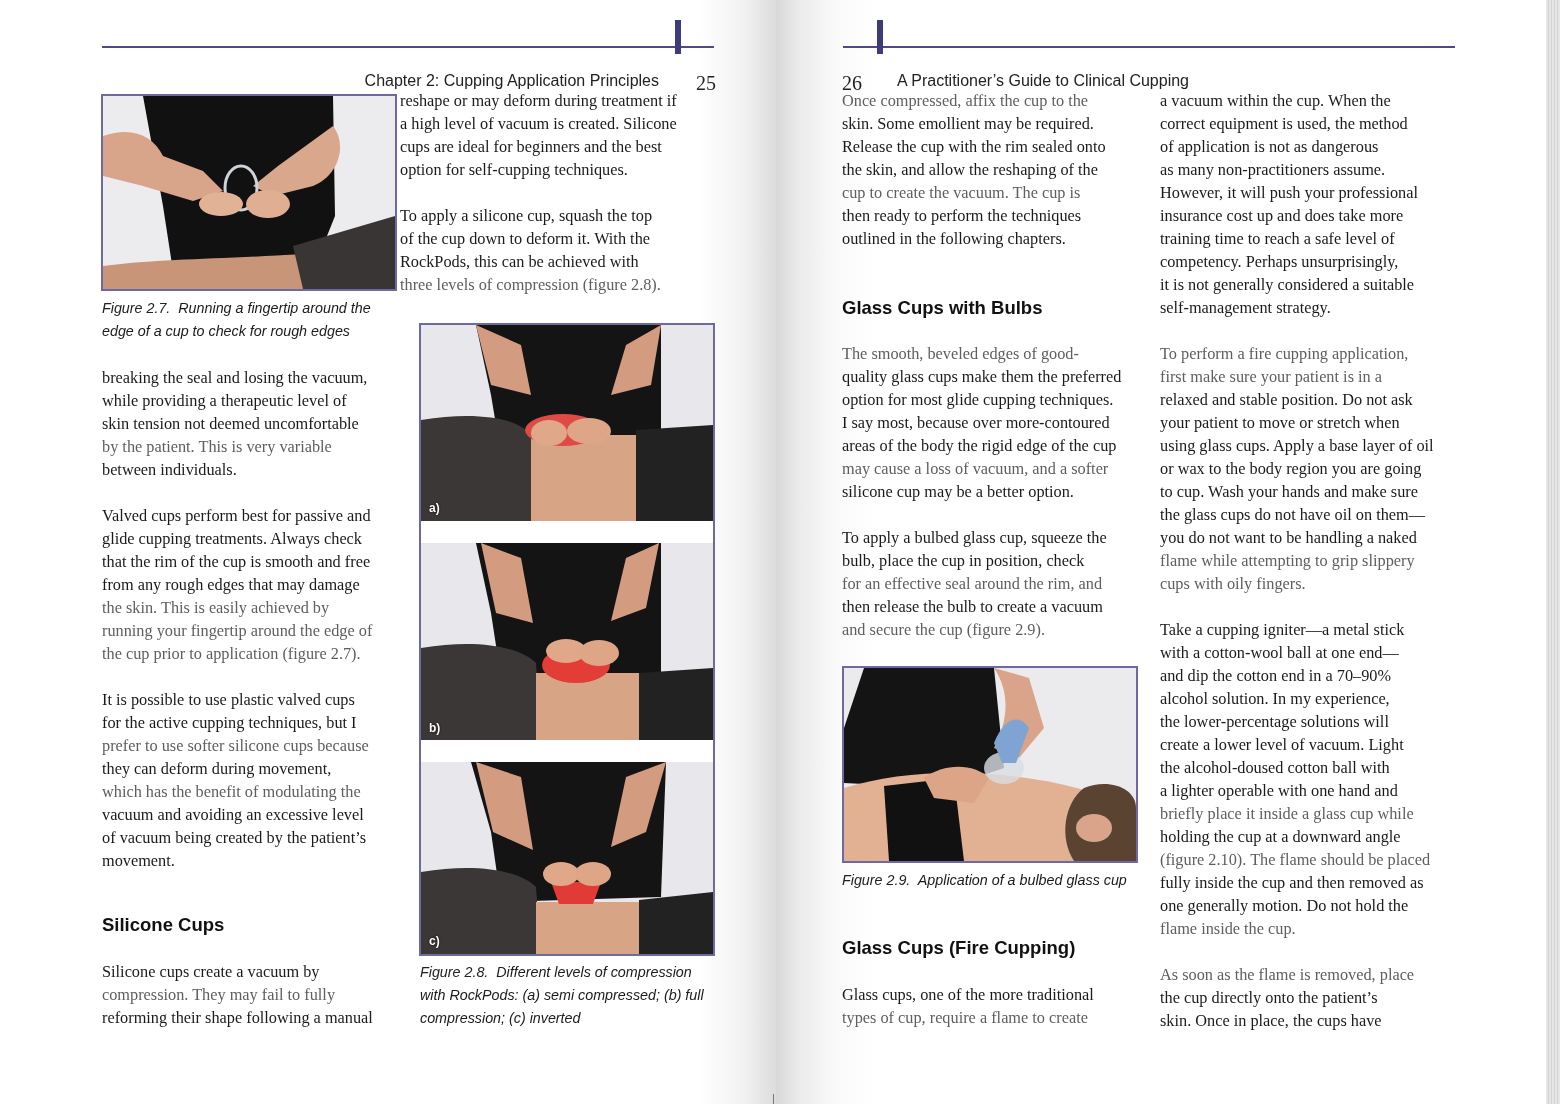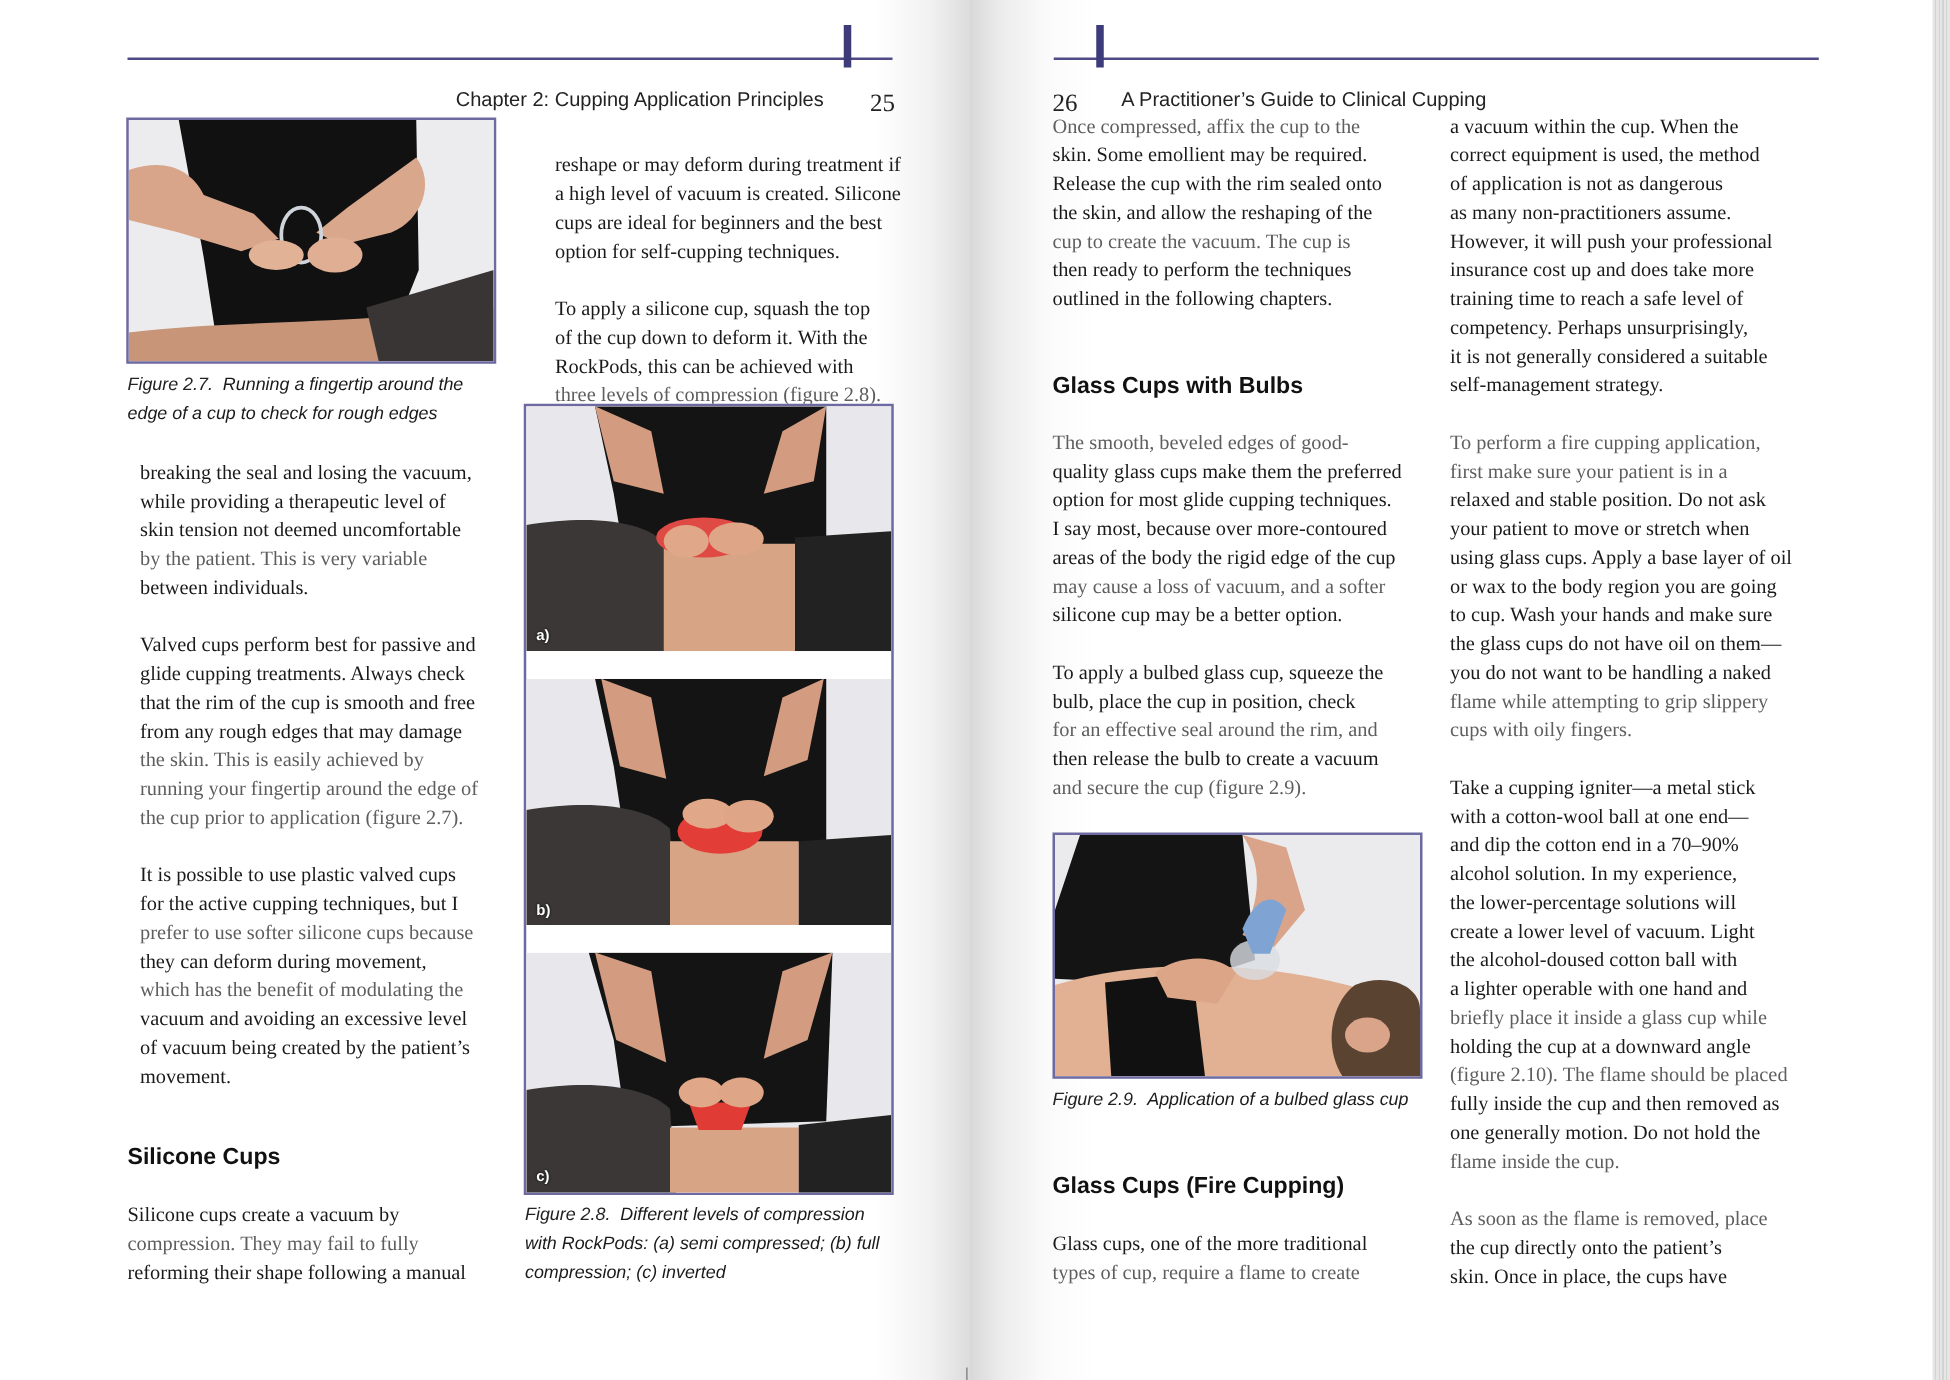--- a/index.html
+++ b/index.html
@@ -65,21 +65,21 @@
       <path d="M0 170 C80 160 150 165 292 150 L292 193 L0 193 Z" fill="#c89578"></path>
       <path d="M190 150 L292 120 L292 193 L200 193 Z" fill="#3a3535"></path>
     </svg>
   </div>
   <div class="caption" style="left:102px;top:297px;width:300px;">
     <span class="fig-no">Figure 2.7.</span>&nbsp;
     <span>Running a fingertip around the</span><br>
     <span>edge of a cup to check for rough edges</span>
   </div>
 
-  <div class="col" style="left:112px;top:366px;width:305px;">
+  <div class="col" style="left:102px;top:366px;width:305px;">
     <p>
       <span class="line">breaking the seal and losing the vacuum,</span>
       <span class="line">while providing a therapeutic level of</span>
       <span class="line">skin tension not deemed uncomfortable</span>
       <span class="line faint">by the patient. This is very variable</span>
       <span class="line">between individuals.</span>
     </p>
     <p>
       <span class="line">Valved cups perform best for passive and</span>
       <span class="line">glide cupping treatments. Always check</span>
@@ -102,21 +102,21 @@
   </div>
   <h2 class="sec" style="left:102px;top:913px;">Silicone Cups</h2>
   <div class="col" style="left:102px;top:960px;width:305px;">
     <p>
       <span class="line">Silicone cups create a vacuum by</span>
       <span class="line faint">compression. They may fail to fully</span>
       <span class="line">reforming their shape following a manual</span>
     </p>
   </div>
 
-  <div class="col" style="left:444px;top:89px;width:300px;margin-top:31px;">
+  <div class="col" style="left:400px;top:89px;width:300px;">
     <p>
       <span class="line">reshape or may deform during treatment if</span>
       <span class="line">a high level of vacuum is created. Silicone</span>
       <span class="line">cups are ideal for beginners and the best</span>
       <span class="line">option for self-cupping techniques.</span>
     </p>
     <p>
       <span class="line">To apply a silicone cup, squash the top</span>
       <span class="line">of the cup down to deform it. With the</span>
       <span class="line">RockPods, this can be achieved with</span>

